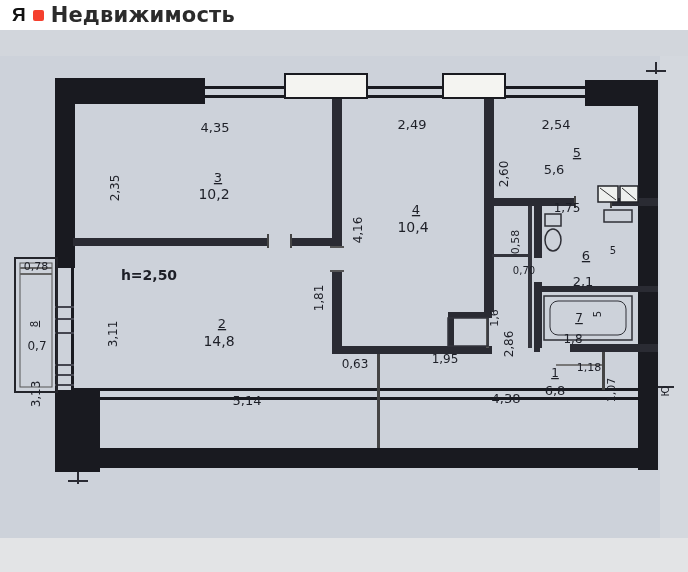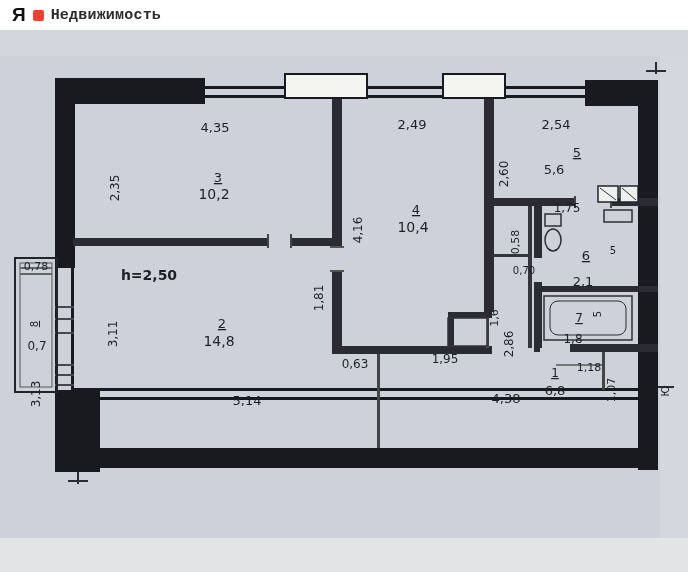--- a/index.html
+++ b/index.html
@@ -1,21 +1,21 @@
 <!DOCTYPE html>
 <html><head>
 <meta charset="utf-8">
 <style>
   html,body{margin:0;padding:0;}
   .page{width:688px;height:572px;position:relative;background:#e6e7e9;overflow:hidden;
         font-family:"DejaVu Sans",sans-serif;}
   .header{height:30px;background:#ffffff;display:flex;align-items:center;gap:7px;padding-left:12px;}
   .logo-letter{font-family:"Liberation Sans",sans-serif;font-weight:bold;font-size:19px;color:#111;}
   .brand-square{width:11px;height:11px;border-radius:2px;display:inline-block;background:#f5402e;}
-  .brand{font-size:15px;color:#2b2b2b;font-weight:600;letter-spacing:.2px;font-family:Liberation Mono, monospace;}
+  .brand{font-size:21px;color:#2b2b2b;font-weight:600;letter-spacing:.2px;}
   .plan{display:block;}
   svg text{fill:#1d1f27;font-family:"DejaVu Sans",sans-serif;text-anchor:middle;}
   .walls{filter:blur(.3px);}
   .bottom-strip{height:34px;background:#e3e4e6;}
 </style>
 </head>
 <body>
 
 <div class="page">
 

